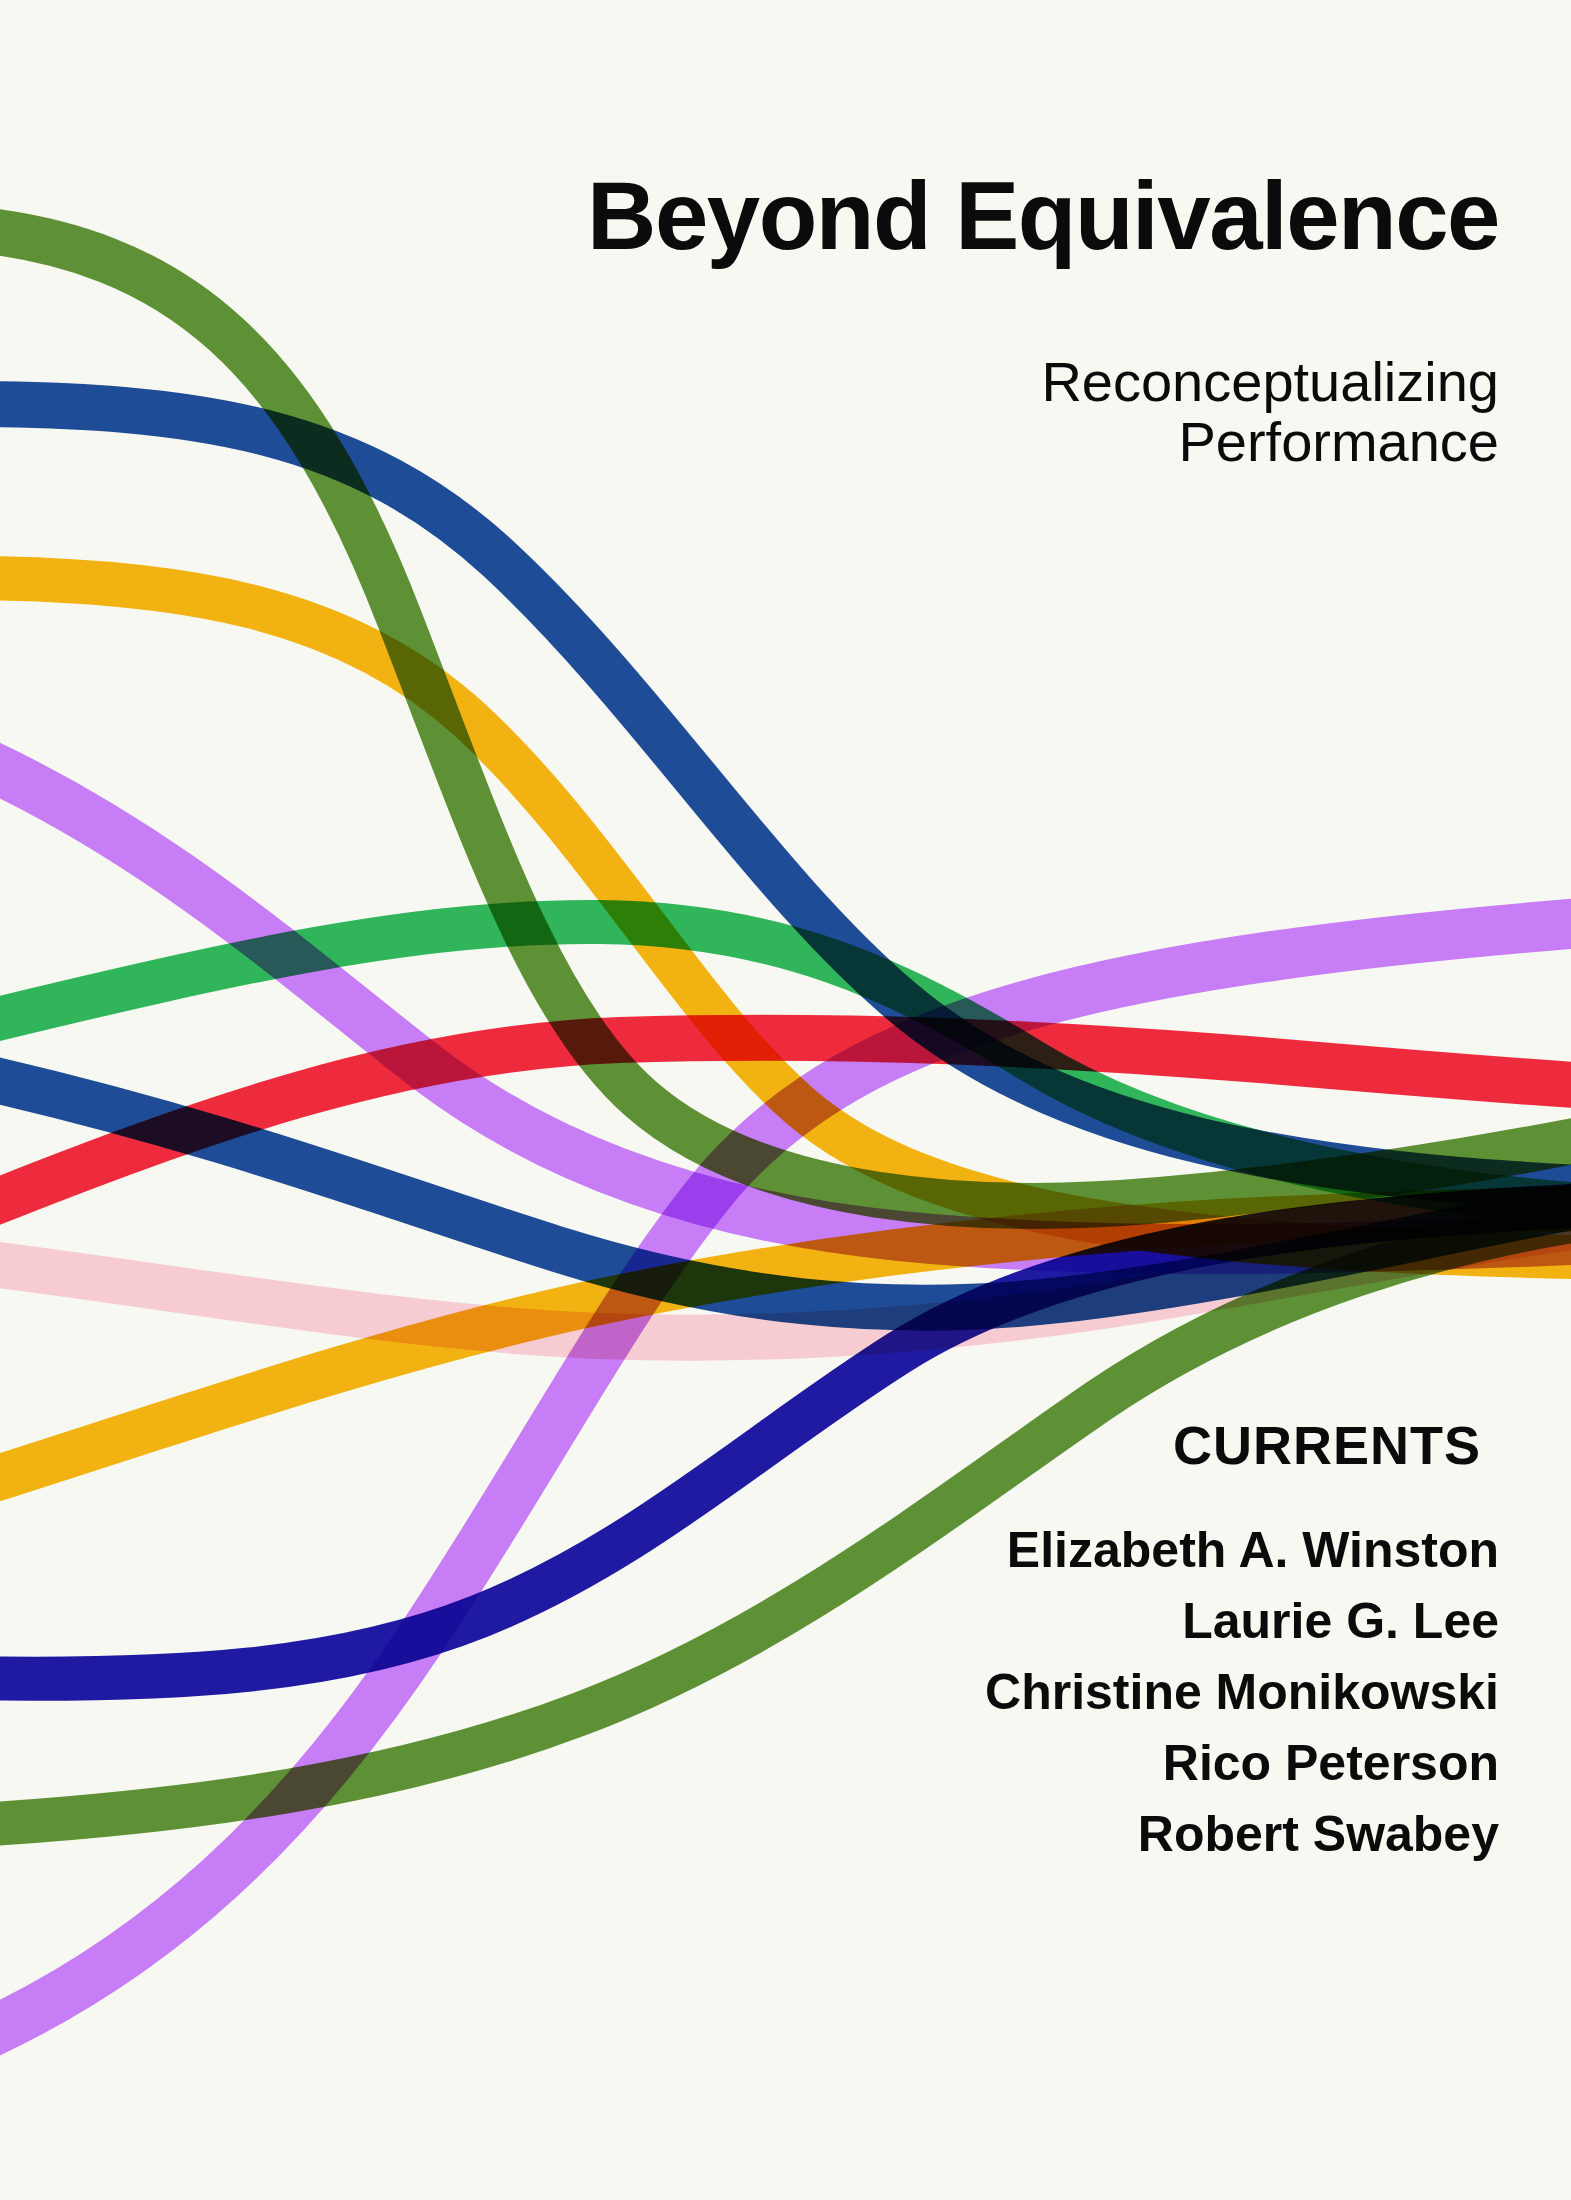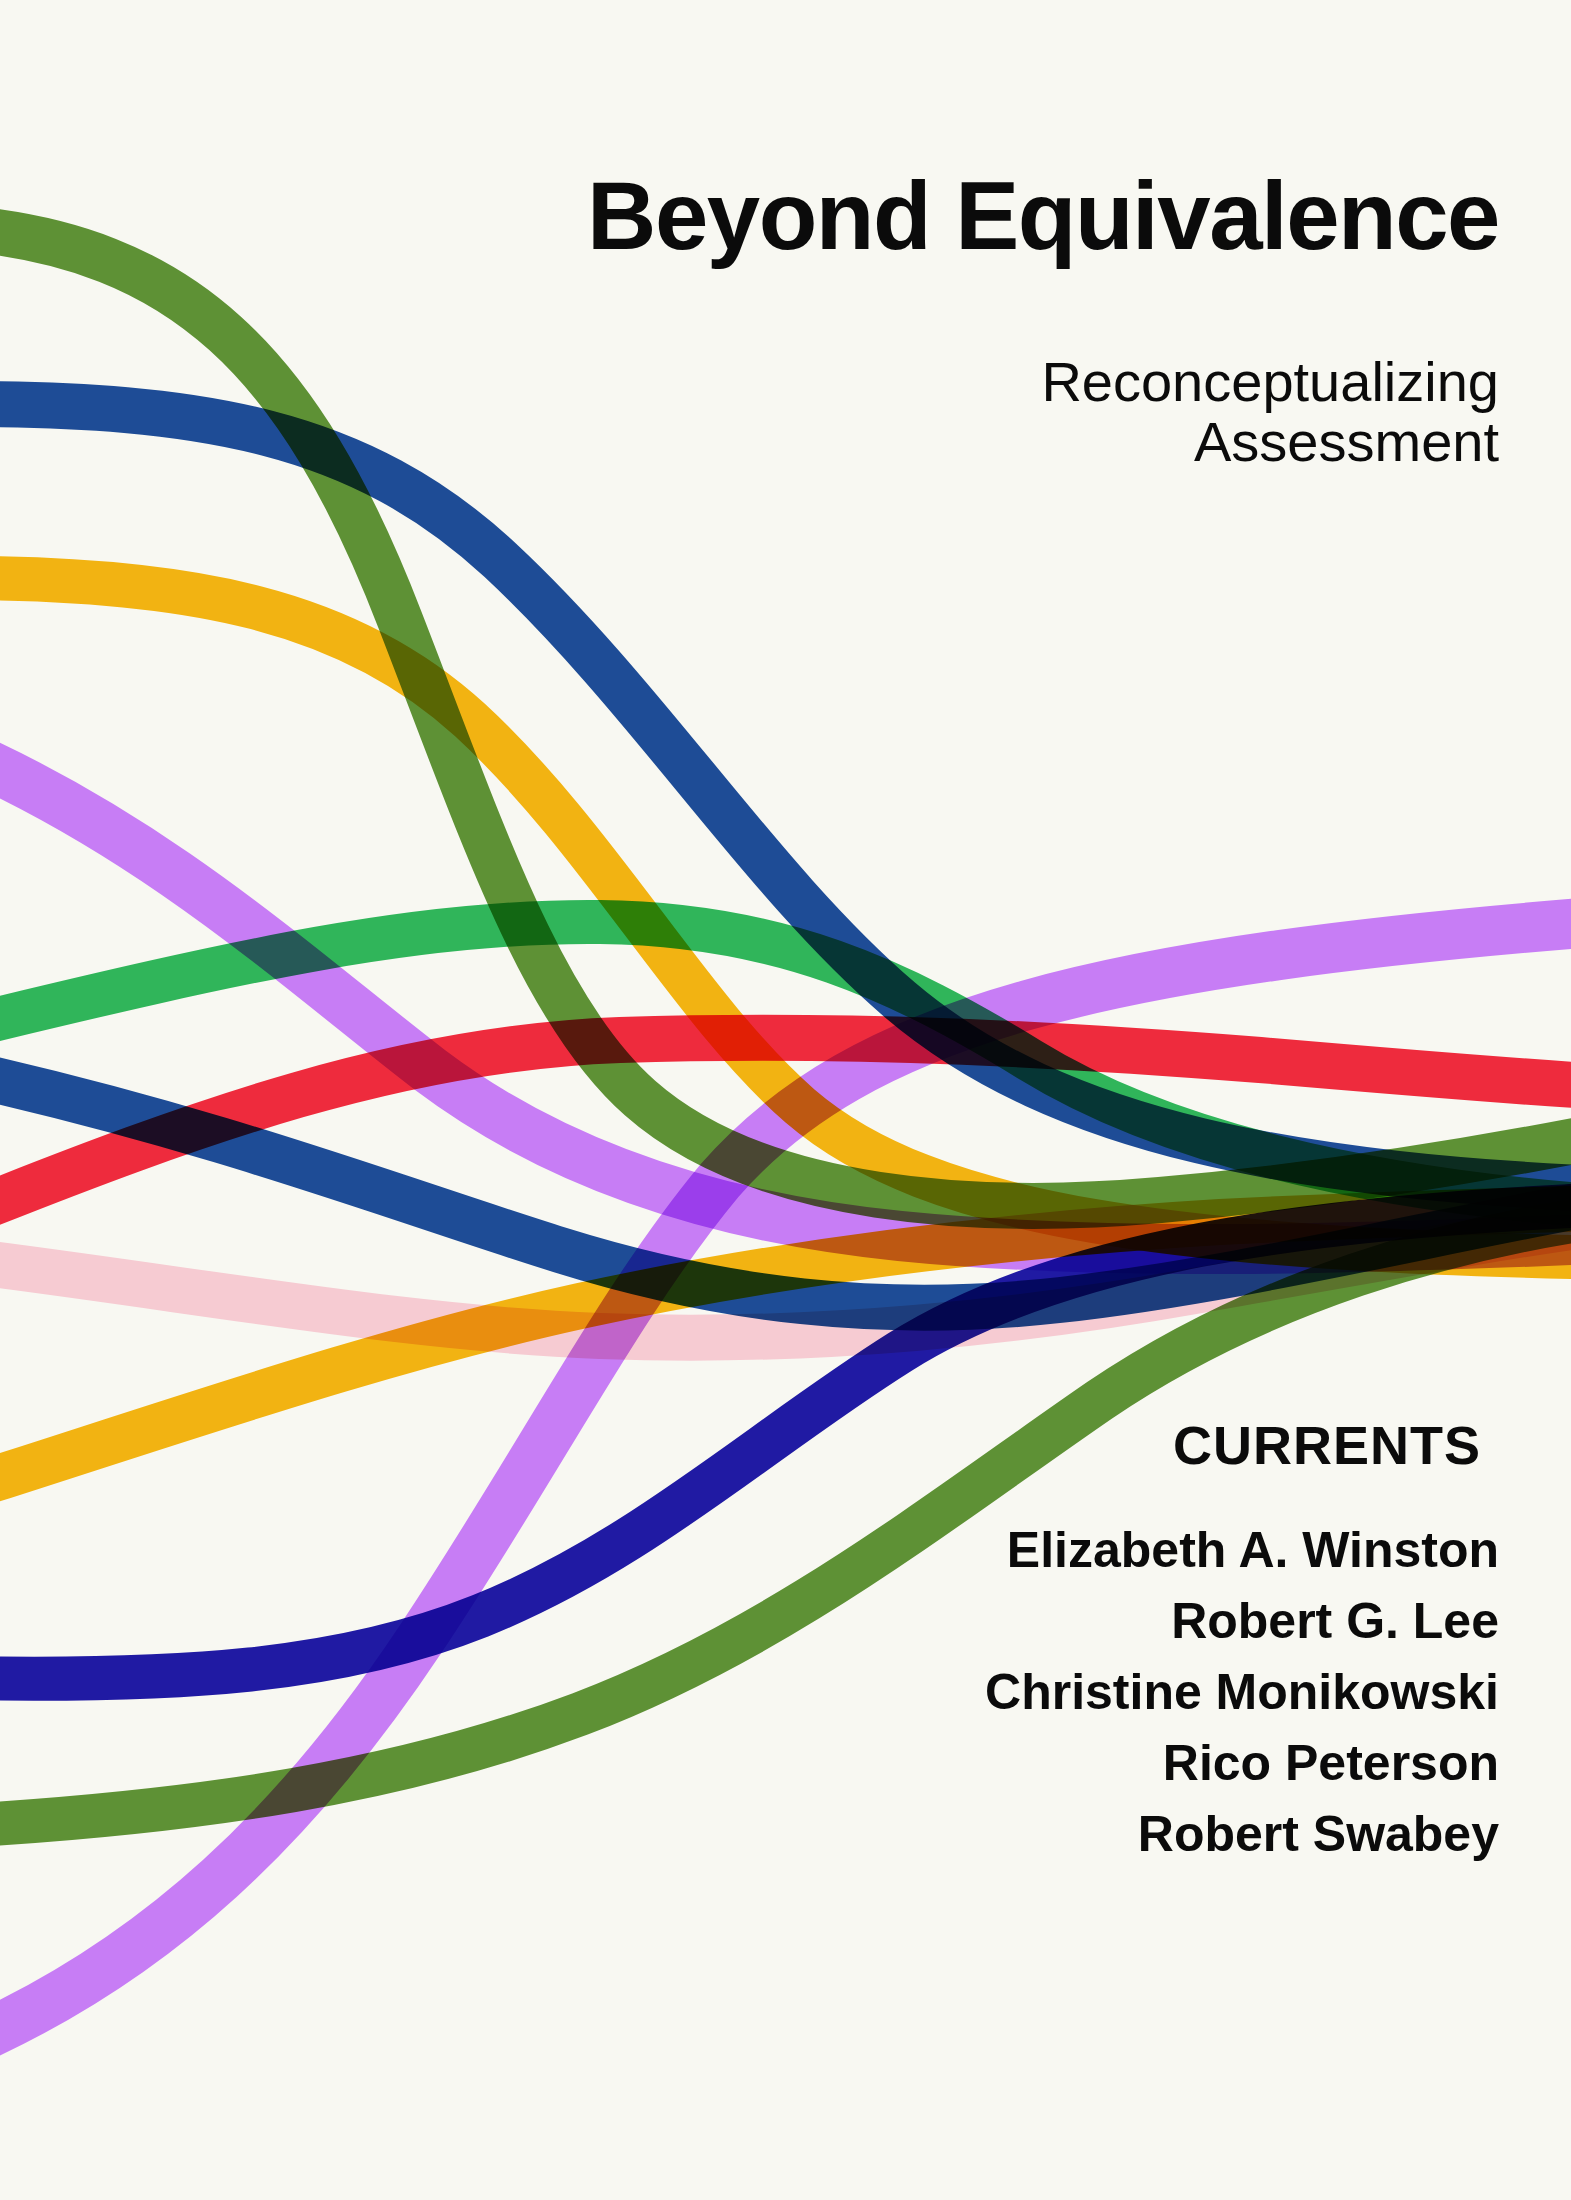--- a/index.html
+++ b/index.html
@@ -117,26 +117,26 @@
     </svg>
 
   <div id="text-layer">
 
     <div class="title-block">
       <h1 id="book-title">Beyond Equivalence</h1>
     </div>
 
     <div class="subtitle-block">
       <p class="subtitle-line">Reconceptualizing</p>
-      <p class="subtitle-line">Assessment</p>
+      <p class="subtitle-line">Performance</p>
     </div>
 
     <div class="authors-block">
       <p class="author-line">Elizabeth A. Winston</p>
-      <p class="author-line">Robert G. Lee</p>
+      <p class="author-line">Laurie G. Lee</p>
       <p class="author-line">Christine Monikowski</p>
       <p class="author-line">Rico Peterson</p>
       <p class="author-line">Robert Swabey</p>
     </div>
 
     <div class="imprint-block">
       <p id="imprint-name">CURRENTS</p>
     </div>
 
   </div>

